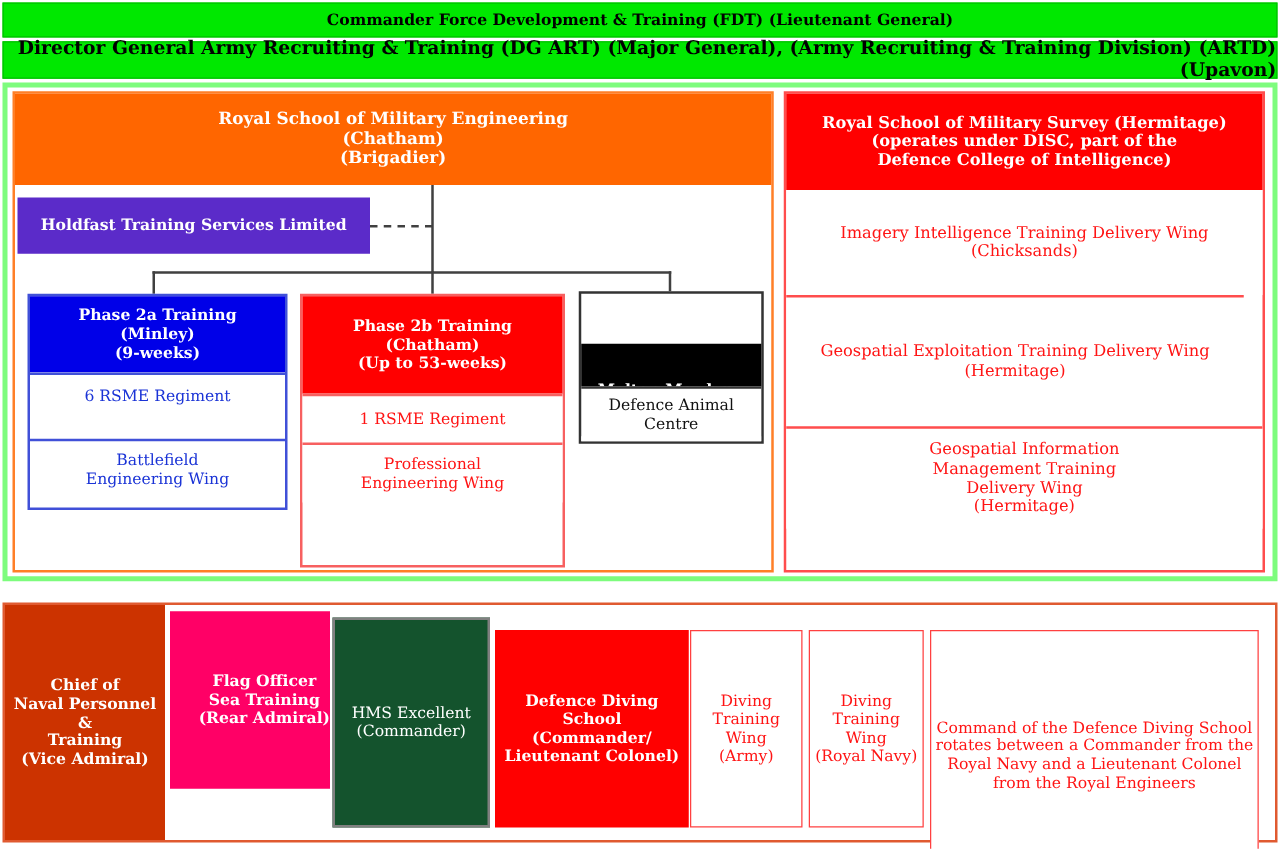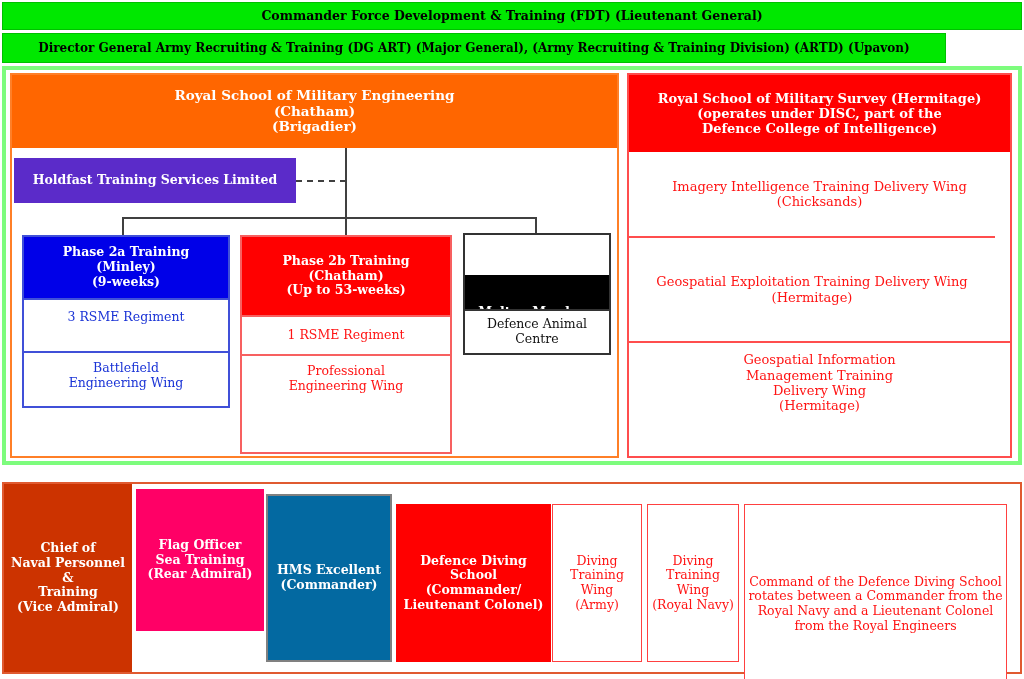--- a/index.html
+++ b/index.html
@@ -34,21 +34,21 @@
   }
 
   
   .green-bar {
     background: #00e800;
     border: 1px solid #00c000;
     color: #000000;
     font-weight: bold;
   }
   .green-bar-1 { left: 2px;  top: 2px;  width: 1020px; height: 28px; font-size: 12.5px; }
-  .green-bar-2 { left: 2px;  top: 33px; width: 944px; height: 30px; font-size: 12px; text-align: right; }
+  .green-bar-2 { left: 2px;  top: 33px; width: 1020px; height: 30px; font-size: 15px; text-align: right; }
 
   
   .green-frame {
     left: 2px; top: 66px; width: 1020px; height: 399px;
     border: 4px solid #7dfc7d;
     background: #ffffff;
   }
 
   
   .rsme-panel {
@@ -183,27 +183,28 @@
     color: #ffffff;
     font-weight: bold;
     font-size: 12.5px;
   }
   .naval-flag {
     left: 136px; top: 489px; width: 128px; height: 142px;
     background: #ff0066;
     color: #ffffff;
     font-weight: bold;
     font-size: 12.5px;
+    justify-content: flex-end;
   }
   .naval-hms {
     left: 266px; top: 494px; width: 126px; height: 168px;
-    background: #0369a1;
+    background: #14532d;
     border: 2px solid #808080;
     color: #ffffff;
-    font-weight: bold;
+    font-weight: normal;
     font-size: 12.5px;
   }
   .naval-dds {
     left: 396px; top: 504px; width: 155px; height: 158px;
     background: #ff0000;
     color: #ffffff;
     font-weight: bold;
     font-size: 12.5px;
   }
   .naval-cell {
@@ -251,21 +252,21 @@
 
   <div class="abs blue-card"></div>
   <div class="abs ctr blue-head">
     <div>
       <div>Phase 2a Training</div>
       <div>(Minley)</div>
       <div>(9-weeks)</div>
     </div>
   </div>
   <div class="abs ctr blue-row blue-row-1">
-    <span>3 RSME Regiment</span>
+    <span>6 RSME Regiment</span>
   </div>
   <div class="abs ctr blue-row blue-row-2">
     <span class="multiline">Battlefield<br>Engineering Wing</span>
   </div>
 
   <div class="abs red-card"></div>
   <div class="abs ctr red-head">
     <div>
       <div>Phase 2b Training</div>
       <div>(Chatham)</div>

